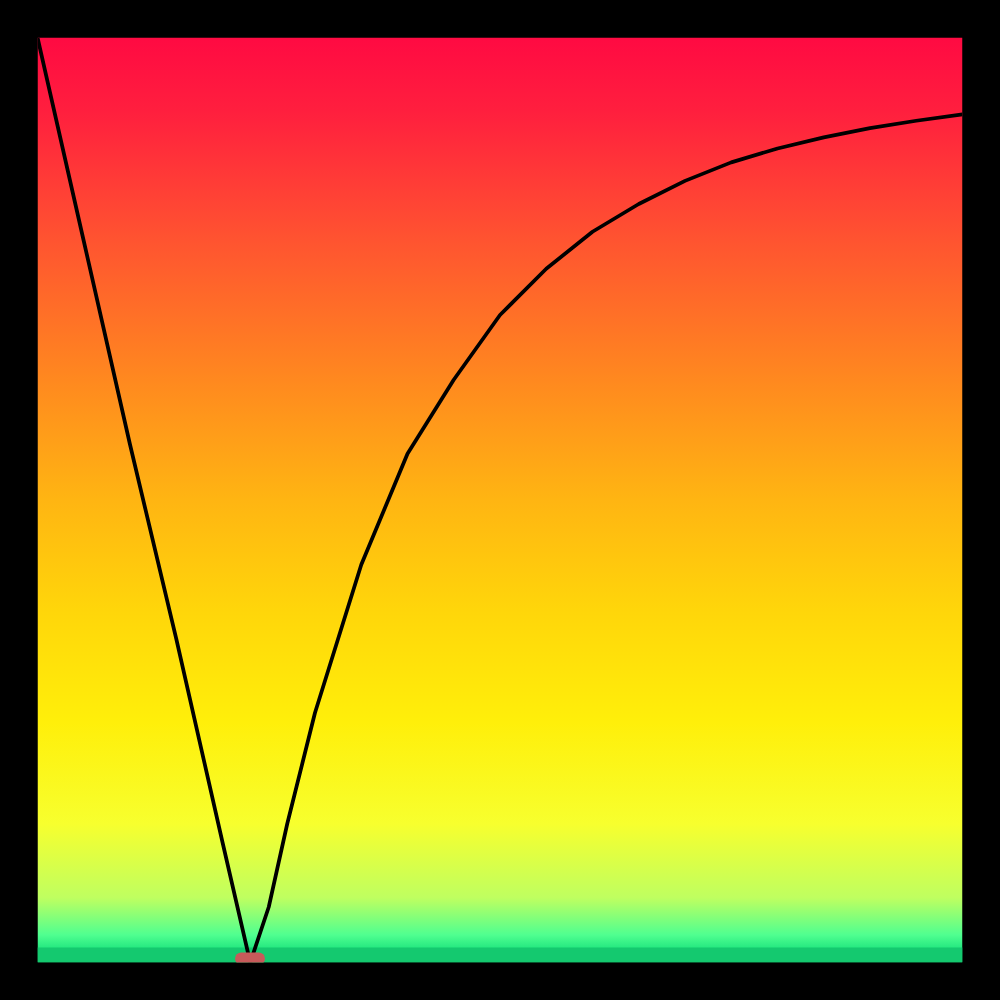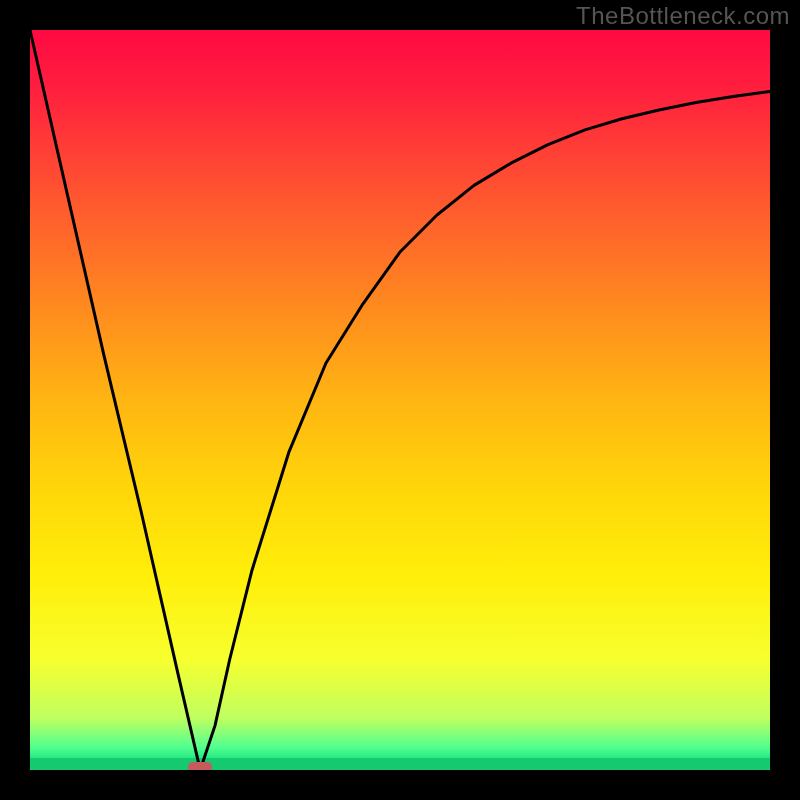--- a/index.html
+++ b/index.html
@@ -74,21 +74,20 @@
     background: #c75a5a;
     border-radius: 6px;
     transform: translate(-50%, -50%);
     z-index: 20;
   }
 </style>
 </head>
 <body>
 
 <div class="frame">
-  <div class="watermark">TheBottleneck.com</div>
 
   <div class="plot-area">
     <div class="gradient-bg"></div>
     <div class="green-band"></div>
 
     <svg class="curve" viewBox="0 0 740 740" preserveAspectRatio="none">
       <path id="curve-path" d="M0.00 0.00 L37.00 162.80 L74.00 325.60 L111.00 481.00 L148.00 643.80 L170.20 740.00 L185.00 695.60 L199.80 629.00 L222.00 540.20 L259.00 421.80 L296.00 333.00 L333.00 273.80 L370.00 222.00 L407.00 185.00 L444.00 155.40 L481.00 133.20 L518.00 114.70 L555.00 99.90 L592.00 88.80 L629.00 79.92 L666.00 72.52 L703.00 66.60 L740.00 61.42" fill="none" stroke="#000000" stroke-width="3" stroke-linejoin="round" stroke-linecap="round"></path>
     </svg>
 
     <div class="min-marker" id="min-marker" style="left: 170.2px; top: 737px; background: rgb(199, 90, 90);"></div>

